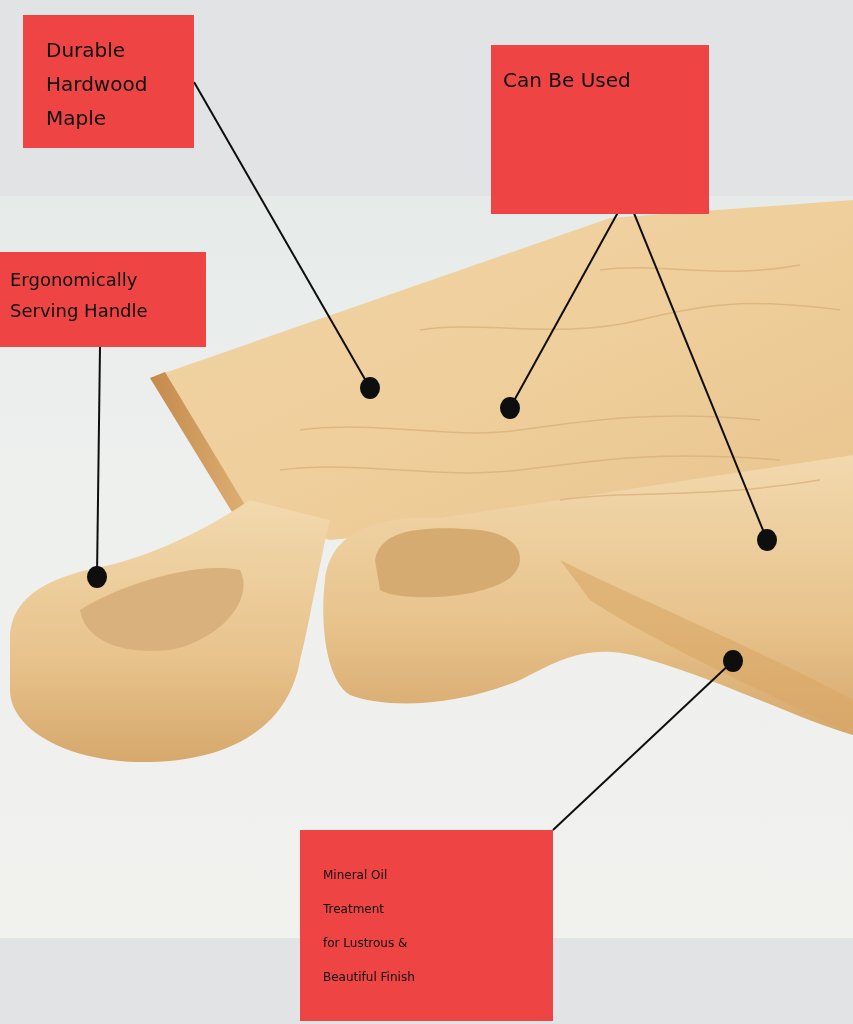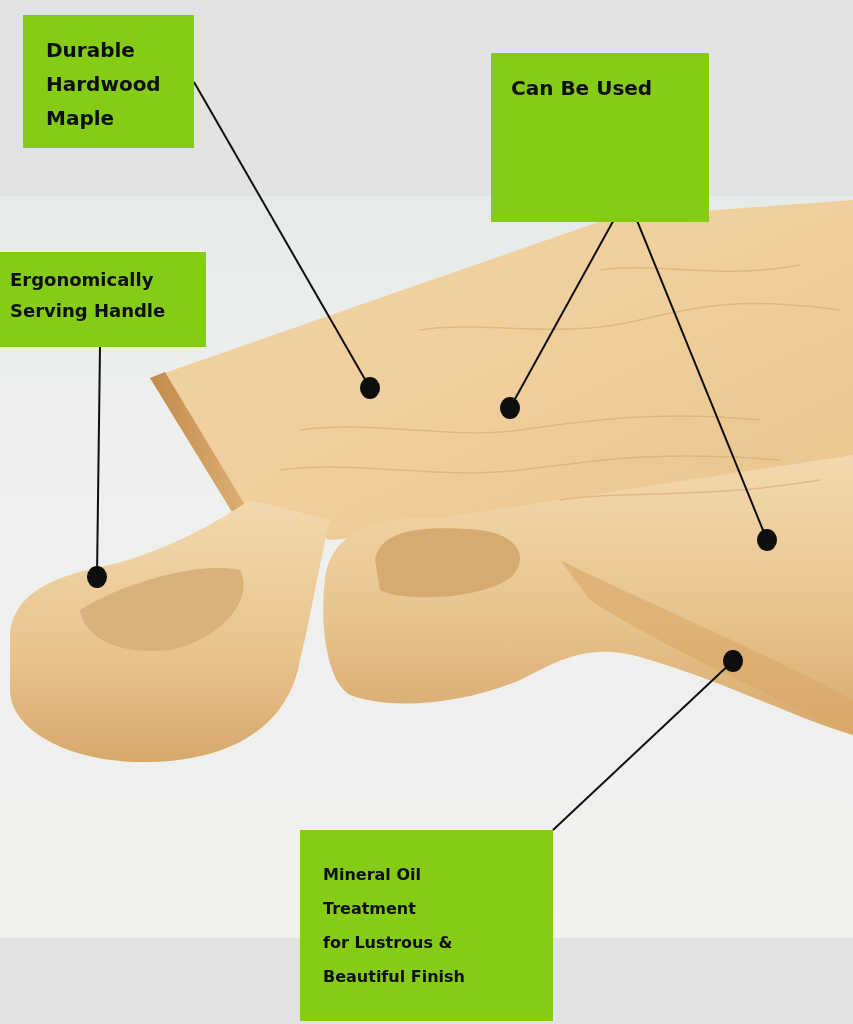--- a/index.html
+++ b/index.html
@@ -1,24 +1,24 @@
 <!DOCTYPE html>
 <html><head>
 <meta charset="utf-8">
 <style>
   html,body{margin:0;padding:0;}
   body{width:853px;height:1024px;position:relative;overflow:hidden;background:#e1e3e4;font-family:"DejaVu Sans","Liberation Sans",sans-serif;}
   .photo{position:absolute;left:0;top:196px;width:853px;height:742px;background:linear-gradient(180deg,#e6ebea 0%,#eef0ee 40%,#f1f1ee 100%);overflow:hidden;}
   .scene{position:absolute;left:0;top:0;width:853px;height:1024px;}
-  .label{position:absolute;background:#84cc16;color:#0e0e0e;font-weight:bold;box-sizing:border-box;}
+  .label{position:absolute;background:#ef4444;color:#0e0e0e;font-weight:normal;box-sizing:border-box;}
   .label span{display:block;}
   #lbl-durable{left:23px;top:15px;width:171px;height:133px;padding:18px 0 0 23px;font-size:20px;line-height:34px;}
-  #lbl-together{left:491px;top:53px;width:218px;height:169px;padding:18px 0 0 20px;font-size:20px;line-height:34.5px;}
+  #lbl-together{left:491px;top:45px;width:218px;height:169px;padding:18px 0 0 12px;font-size:20px;line-height:34.5px;}
   #lbl-handle{left:0;top:252px;width:206px;height:95px;padding:12px 4px 0 10px;font-size:18px;line-height:31px;}
-  #lbl-oil{left:300px;top:830px;width:253px;height:191px;padding:28px 0 0 23px;font-size:16px;line-height:34px;}
+  #lbl-oil{left:300px;top:830px;width:253px;height:191px;padding:28px 0 0 23px;font-size:12px;line-height:34px;}
 </style>
 </head>
 <body>
 
 <div class="photo"></div>
 
 <svg class="scene" viewBox="0 0 853 1024" xmlns="http://www.w3.org/2000/svg">
   <defs>
     <linearGradient id="woodTop" x1="0" y1="0" x2="1" y2="1">
       <stop offset="0" stop-color="#f0d3a4"></stop>

